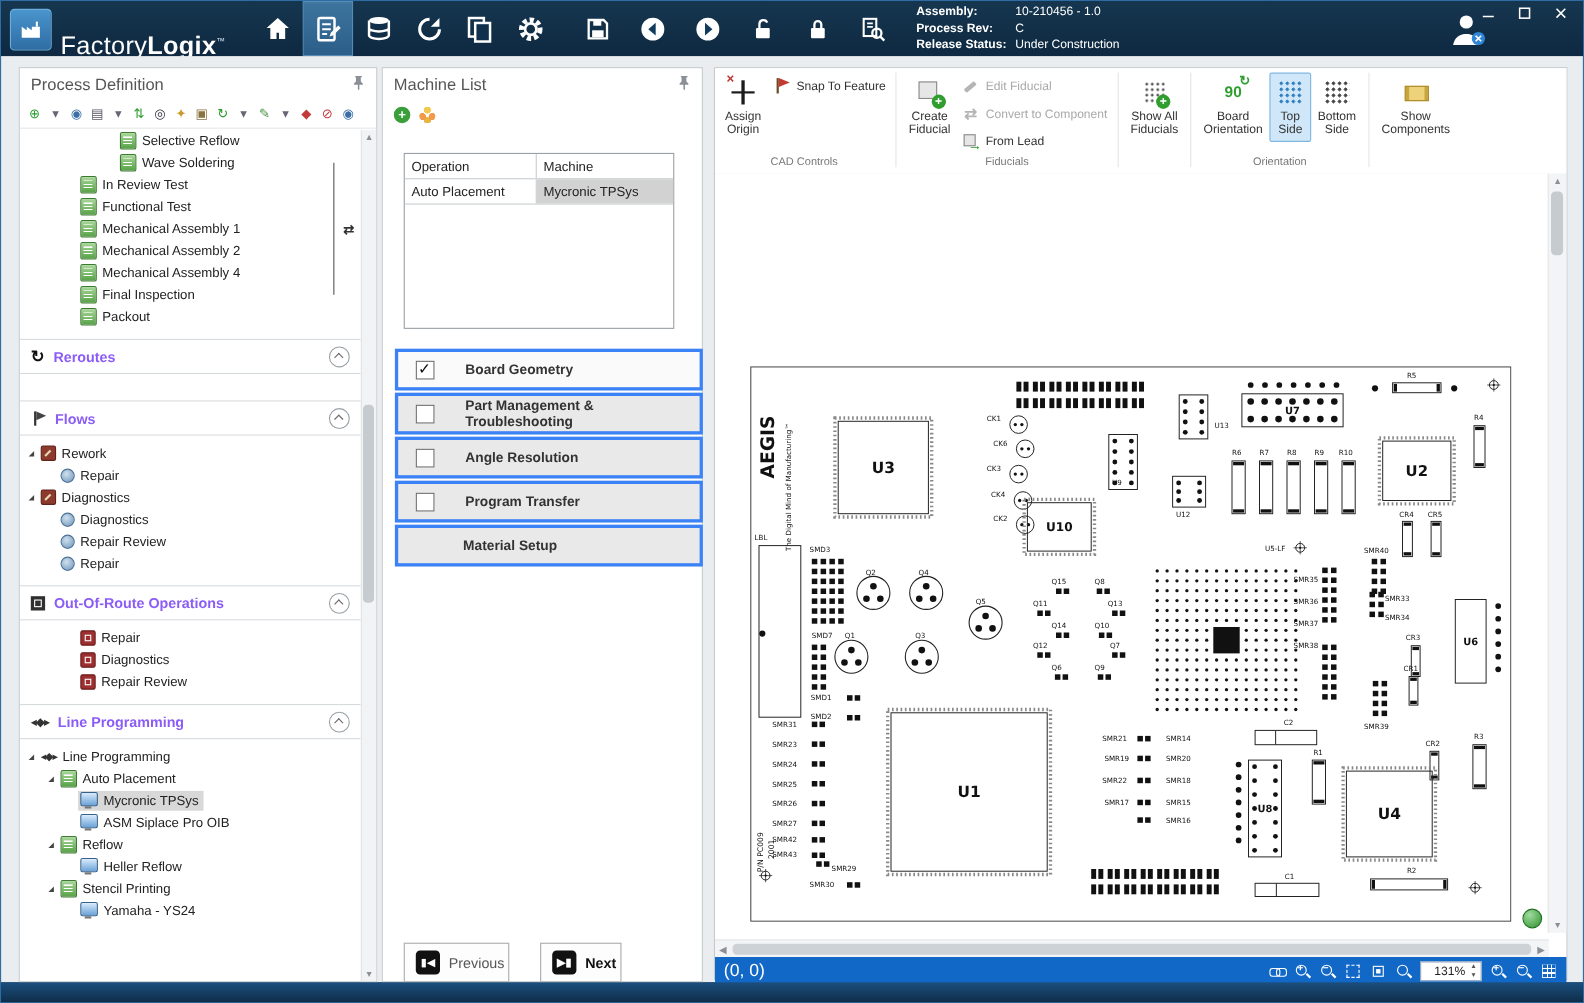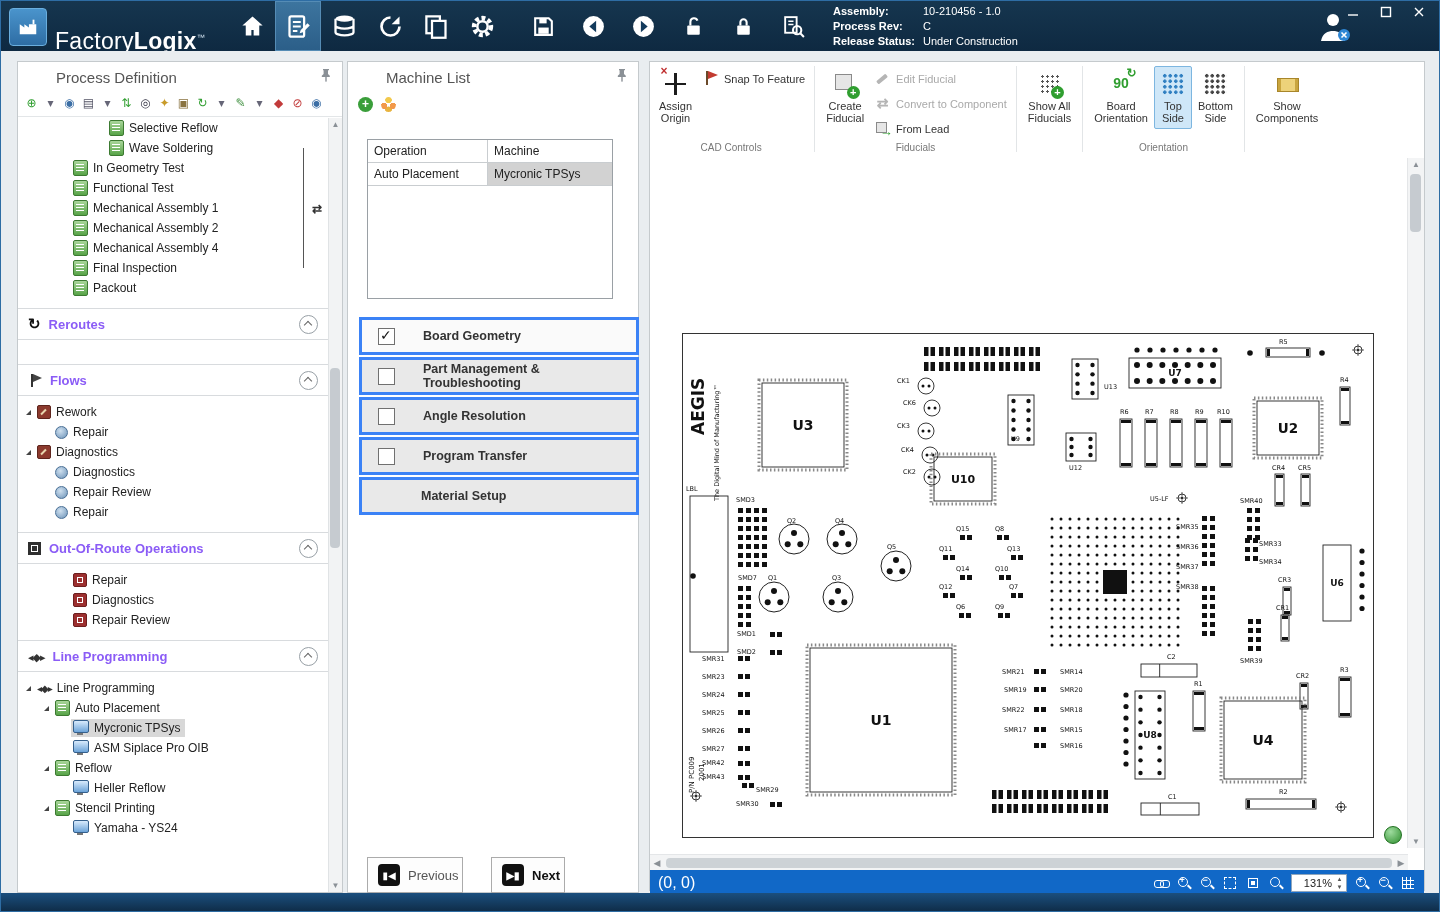--- a/index.html
+++ b/index.html
@@ -29,21 +29,21 @@
   .user-btn svg{width:34px;height:32px;}
   .win-controls{position:absolute;right:12px;top:4px;display:flex;gap:17px;}
   .win-btn{width:16px;height:14px;display:flex;align-items:center;justify-content:center;cursor:pointer;}
 
   
   .main{position:absolute;left:0;top:50px;right:0;bottom:18px;background:#e9edf0;}
   .panel{background:#fff;border:1px solid #c5cacd;box-sizing:border-box;}
 
   
   .lpanel{position:absolute;left:16px;top:10px;width:326px;bottom:0;}
-  .p-head{height:30px;display:flex;align-items:center;padding:0 10px;margin-left:28px;}
+  .p-head{height:30px;display:flex;align-items:center;padding:0 10px;}
   .p-title{font-size:15px;color:#555;}
   .pin{margin-left:auto;}
   .l-toolbar{height:24px;display:flex;gap:4px;padding:0 6px;align-items:center;border-bottom:1px solid #e3e6e8;}
   .l-tool{width:15px;height:16px;font-size:12px;line-height:15px;text-align:center;cursor:pointer;}
   .tree{position:absolute;left:0;top:56px;right:14px;bottom:0;overflow:hidden;}
   .routewrap{position:relative;}
   .route-line{position:absolute;right:24px;top:30px;height:120px;border-right:1.5px solid #555;}
   .shuffle{position:absolute;right:6px;top:84px;font-size:12px;color:#333;font-weight:bold;}
   .trow{height:20px;display:flex;align-items:center;font-size:12px;color:#222;white-space:nowrap;cursor:pointer;}
   .texp{width:0;height:0;border-left:5px solid transparent;border-bottom:5px solid #444;margin-right:4px;flex:0 0 auto;}
@@ -352,21 +352,21 @@
               <span class="texp-sp"></span>
               <span class="tinner">
                 <span class="ic-op"></span>
                 <span class="tlabel">Wave Soldering</span>
               </span>
             </div>
             <div class="trow" style="padding-left: 44px;">
               <span class="texp-sp"></span>
               <span class="tinner">
                 <span class="ic-op"></span>
-                <span class="tlabel">In Geometry Test</span>
+                <span class="tlabel">In Review Test</span>
               </span>
             </div>
             <div class="trow" style="padding-left: 44px;">
               <span class="texp-sp"></span>
               <span class="tinner">
                 <span class="ic-op"></span>
                 <span class="tlabel">Functional Test</span>
               </span>
             </div>
             <div class="trow" style="padding-left: 44px;">

